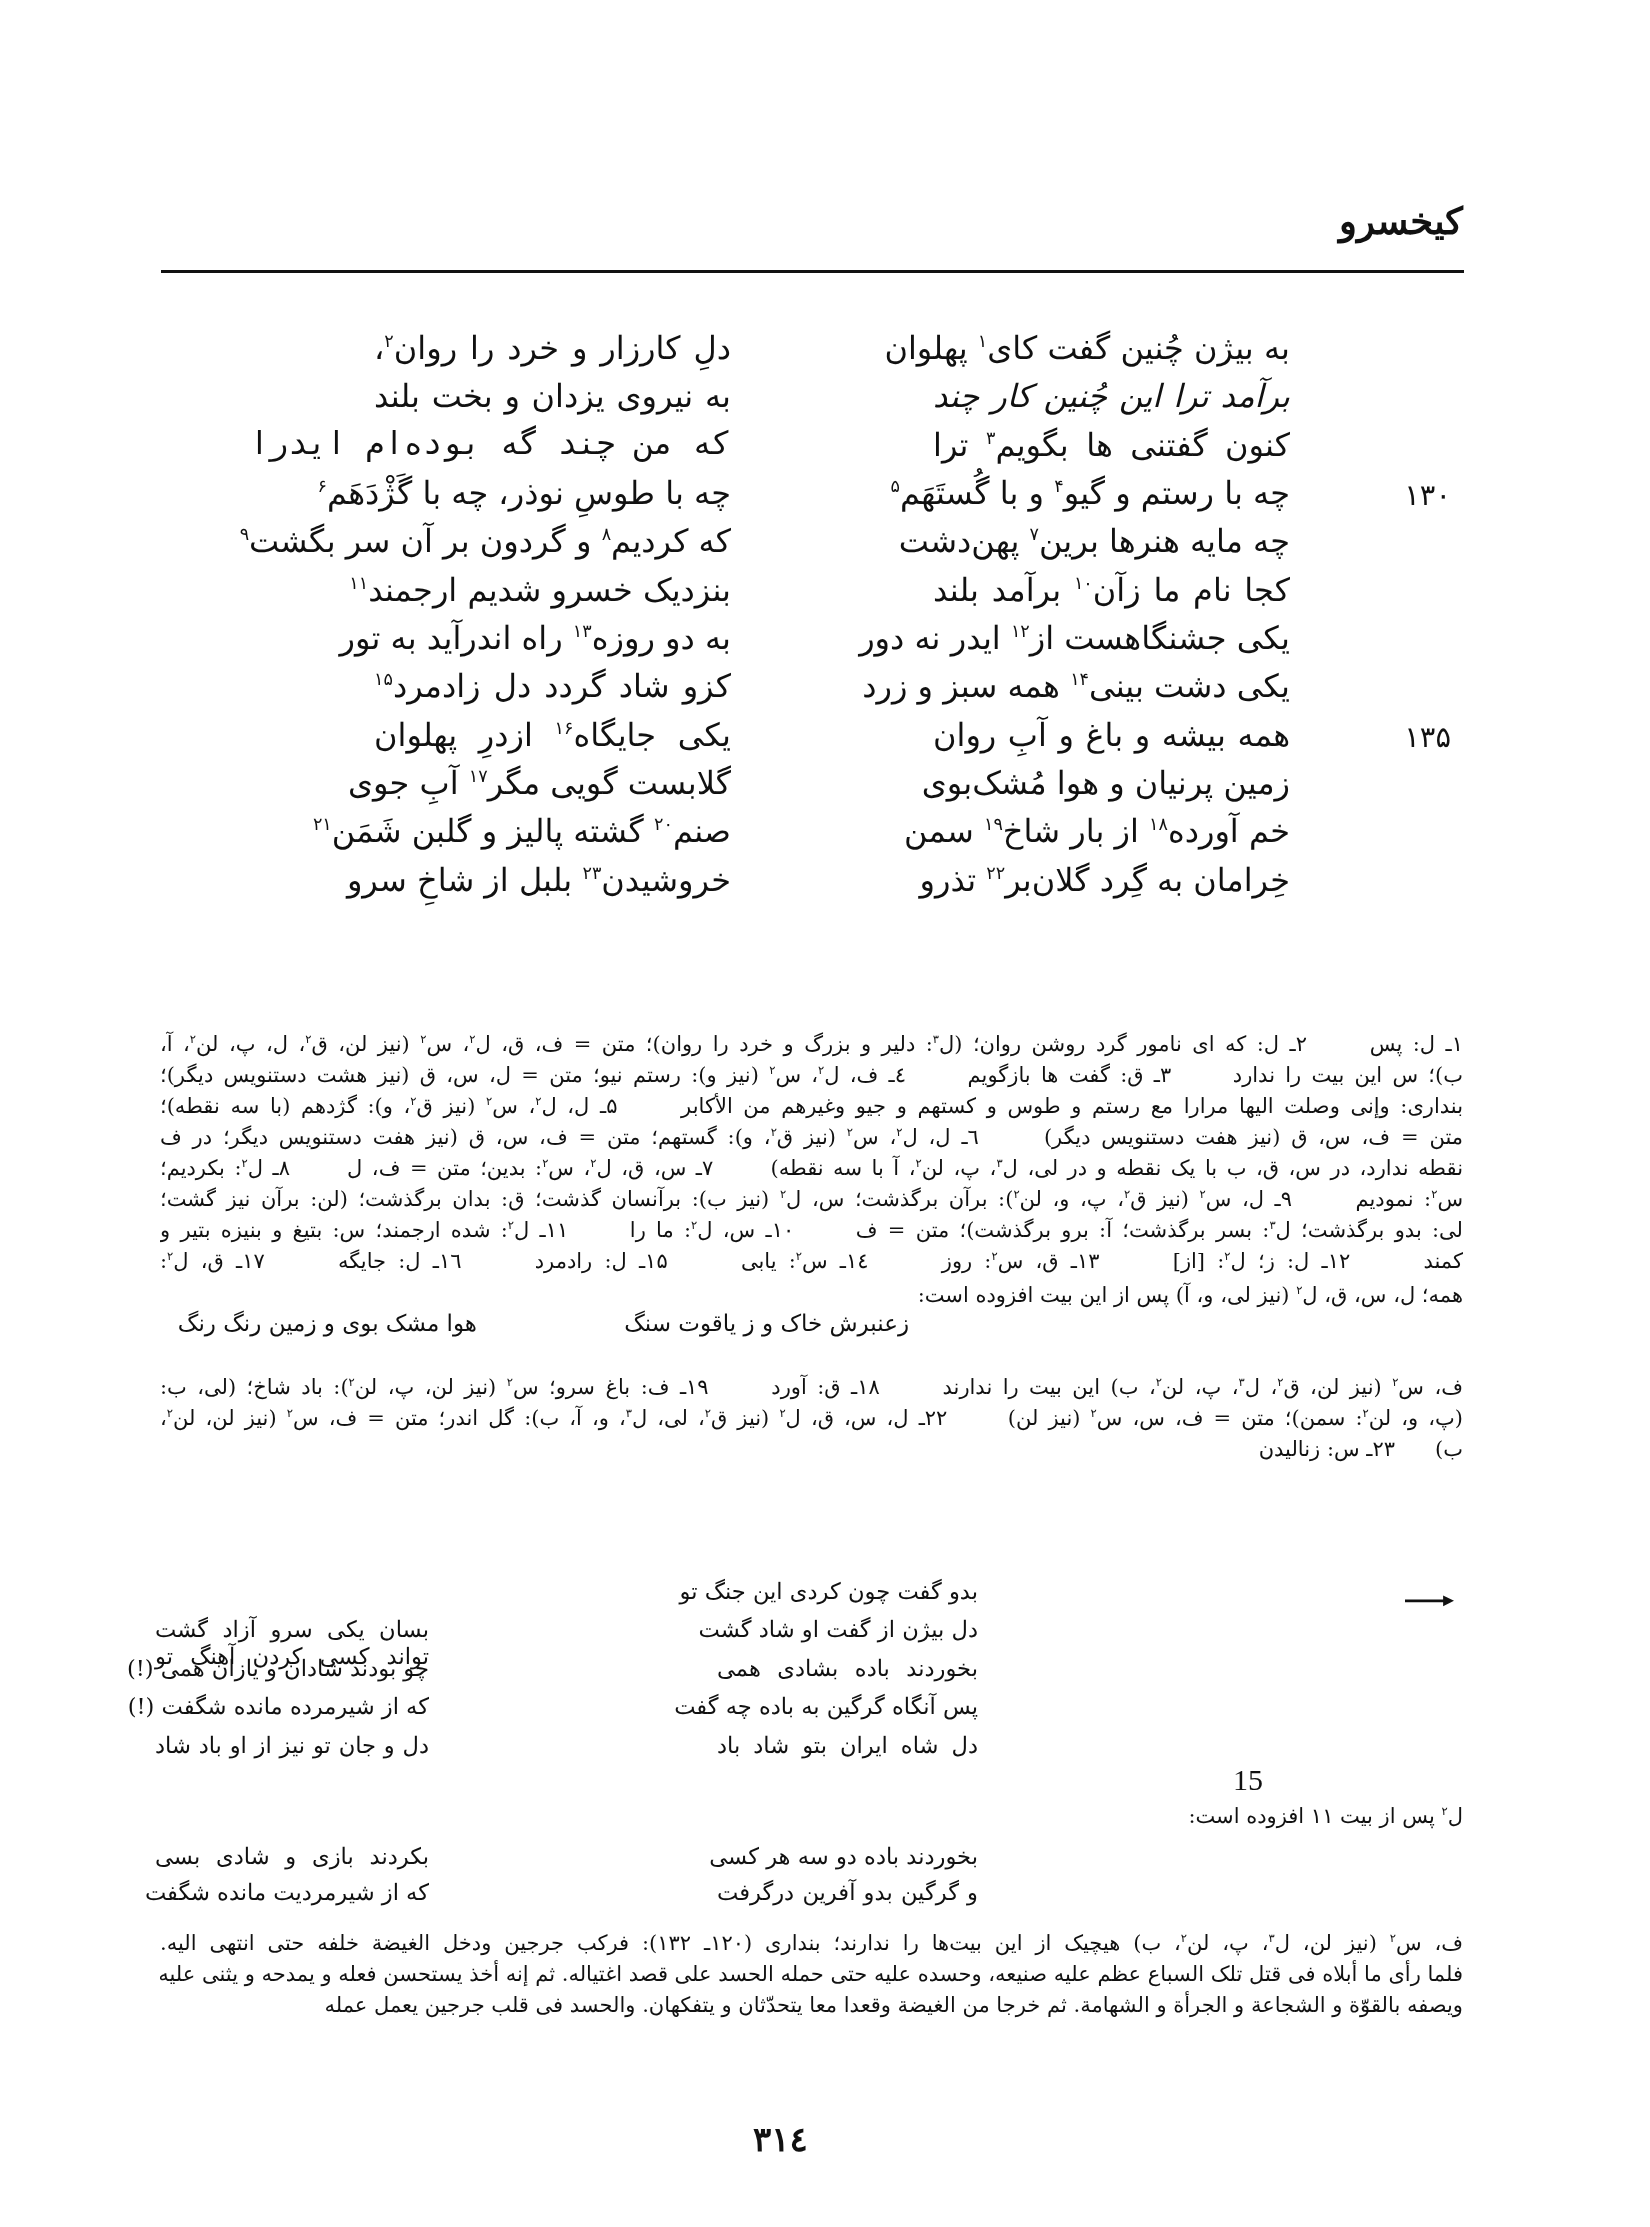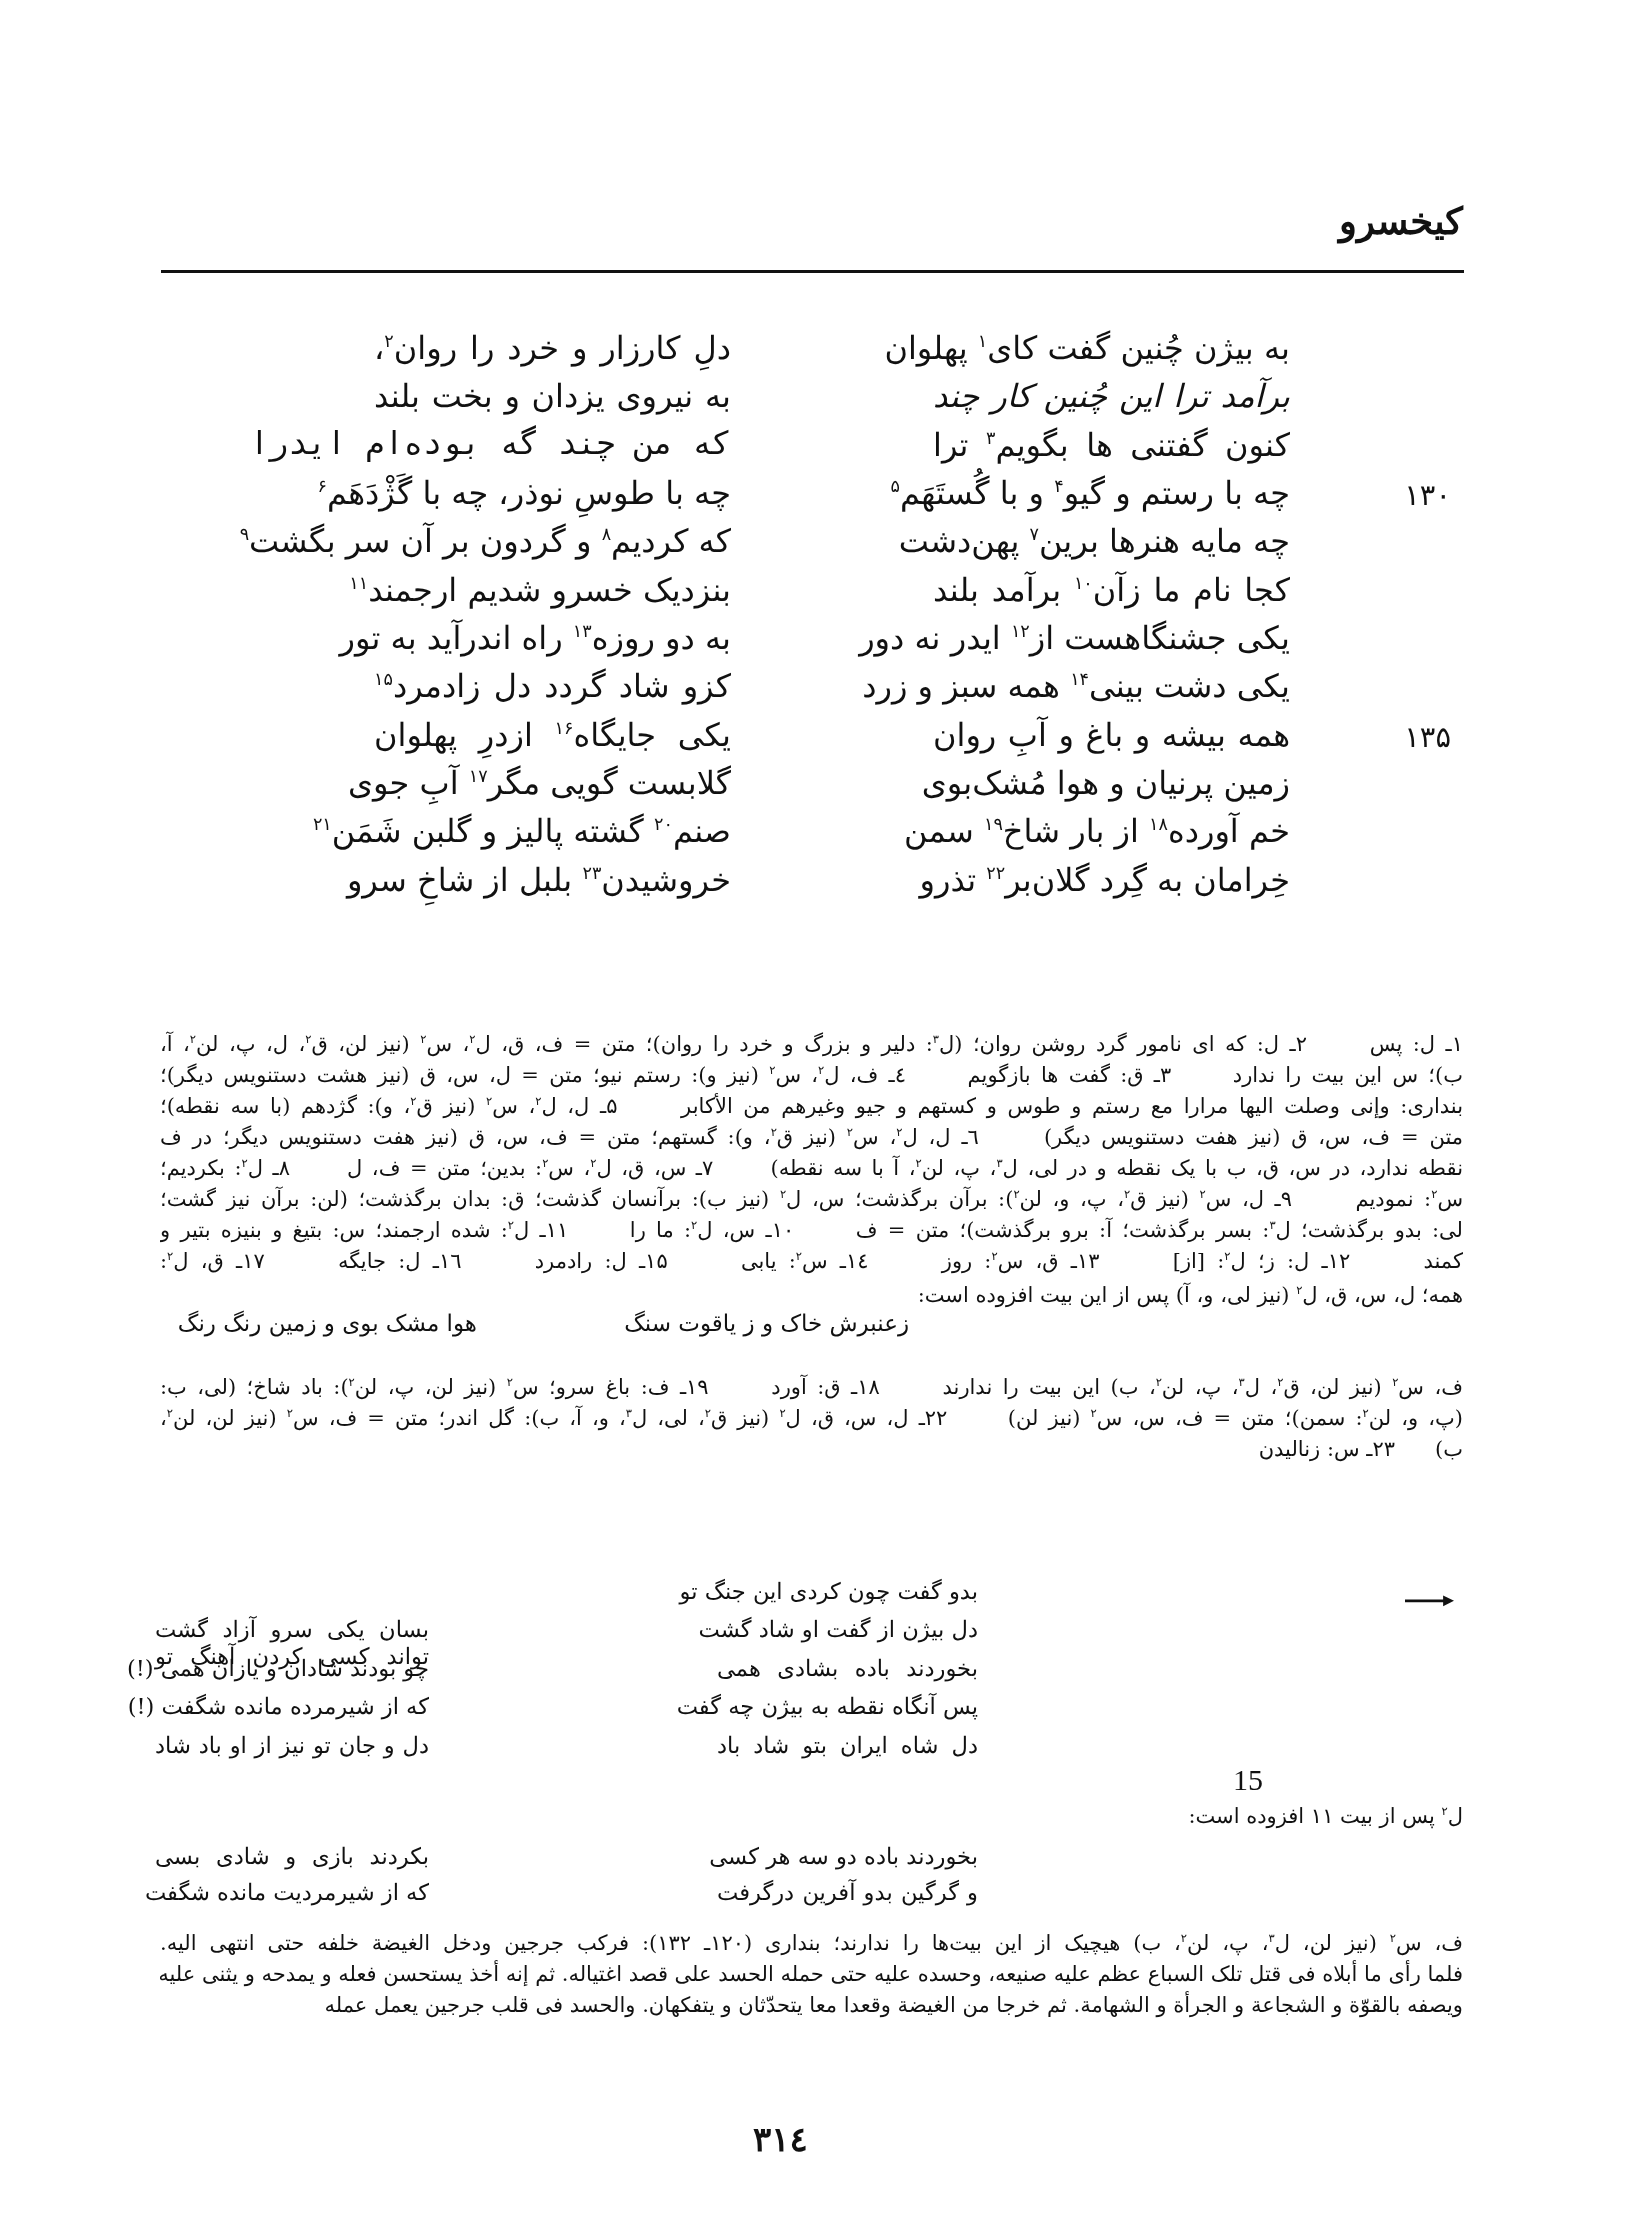--- a/index.html
+++ b/index.html
@@ -77,21 +77,21 @@
       <div class="fn-line">ف، س<sup>۲</sup> (نیز لن، ق<sup>۲</sup>، ل<sup>۳</sup>، پ، لن<sup>۲</sup>، ب) این بیت را ندارند &nbsp;&nbsp;&nbsp;&nbsp; ۱۸ـ ق: آورد &nbsp;&nbsp;&nbsp;&nbsp; ۱۹ـ ف: باغ سرو؛ س<sup>۲</sup> (نیز لن، پ، لن<sup>۲</sup>): باد شاخ؛ (لی، ب:</div>
       <div class="fn-line">(پ، و، لن<sup>۲</sup>: سمن)؛ متن = ف، س، س<sup>۲</sup> (نیز لن) &nbsp;&nbsp;&nbsp;&nbsp; ۲۲ـ ل، س، ق، ل<sup>۲</sup> (نیز ق<sup>۲</sup>، لی، ل<sup>۳</sup>، و، آ، ب): گل اندر؛ متن = ف، س<sup>۲</sup> (نیز لن، لن<sup>۲</sup>،</div>
       <div class="fn-line short">ب) &nbsp;&nbsp;&nbsp;&nbsp; ۲۳ـ س: زنالیدن</div>
     </div>
     <div class="add-verse r" style="top: 1574px;">بدو گفت چون کردی این جنگ تو</div>
     <div class="add-verse l" style="top: 1639px;">تواند کسی کردن آهنگ تو</div>
     <div class="add-verse r" style="top: 1612px;">دل بیژن از گفت او شاد گشت</div>
     <div class="add-verse l" style="top: 1612px;">بسان یکی سرو آزاد گشت</div>
     <div class="add-verse r" style="top: 1651px;">بخوردند باده بشادی همی</div>
     <div class="add-verse l" style="top: 1651px;">چو بودند شادان و یازان همی (!)</div>
-    <div class="add-verse r" style="top: 1689px;">پس آنگاه نقطه به بیژن چه گفت</div>
+    <div class="add-verse r" style="top: 1689px;">پس آنگاه گرگین به باده چه گفت</div>
     <div class="add-verse l" style="top: 1689px;">که از شیرمرده مانده شگفت (!)</div>
     <div class="add-verse r" style="top: 1728px;">دل شاه ایران بتو شاد باد</div>
     <div class="add-verse l" style="top: 1728px;">دل و جان تو نیز از او باد شاد</div>
     <div class="fn-block" style="top: 1801px;">
       <div class="fn-line short">ل<sup>۲</sup> پس از بیت ۱۱ افزوده است:</div>
     </div>
     <div class="add-verse r" style="top: 1839px;">بخوردند باده دو سه هر کسی</div>
     <div class="add-verse l" style="top: 1839px;">بکردند بازی و شادی بسی</div>
     <div class="add-verse r" style="top: 1875px;">و گرگین بدو آفرین درگرفت</div>
     <div class="add-verse l" style="top: 1875px;">که از شیرمردیت مانده شگفت</div>

